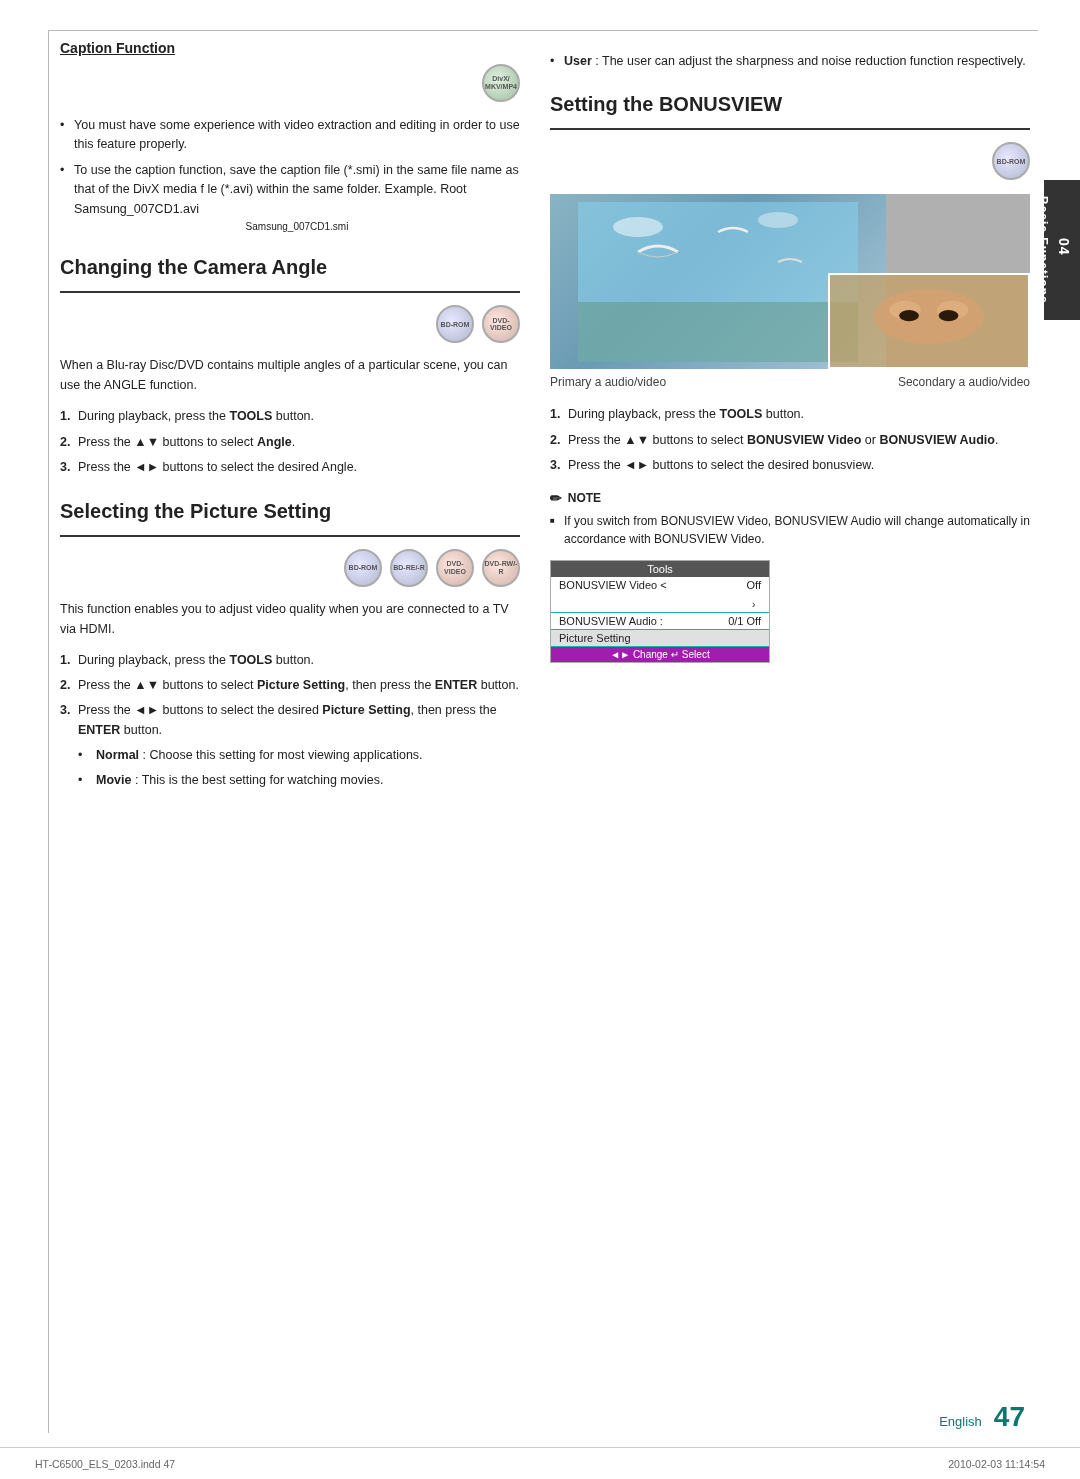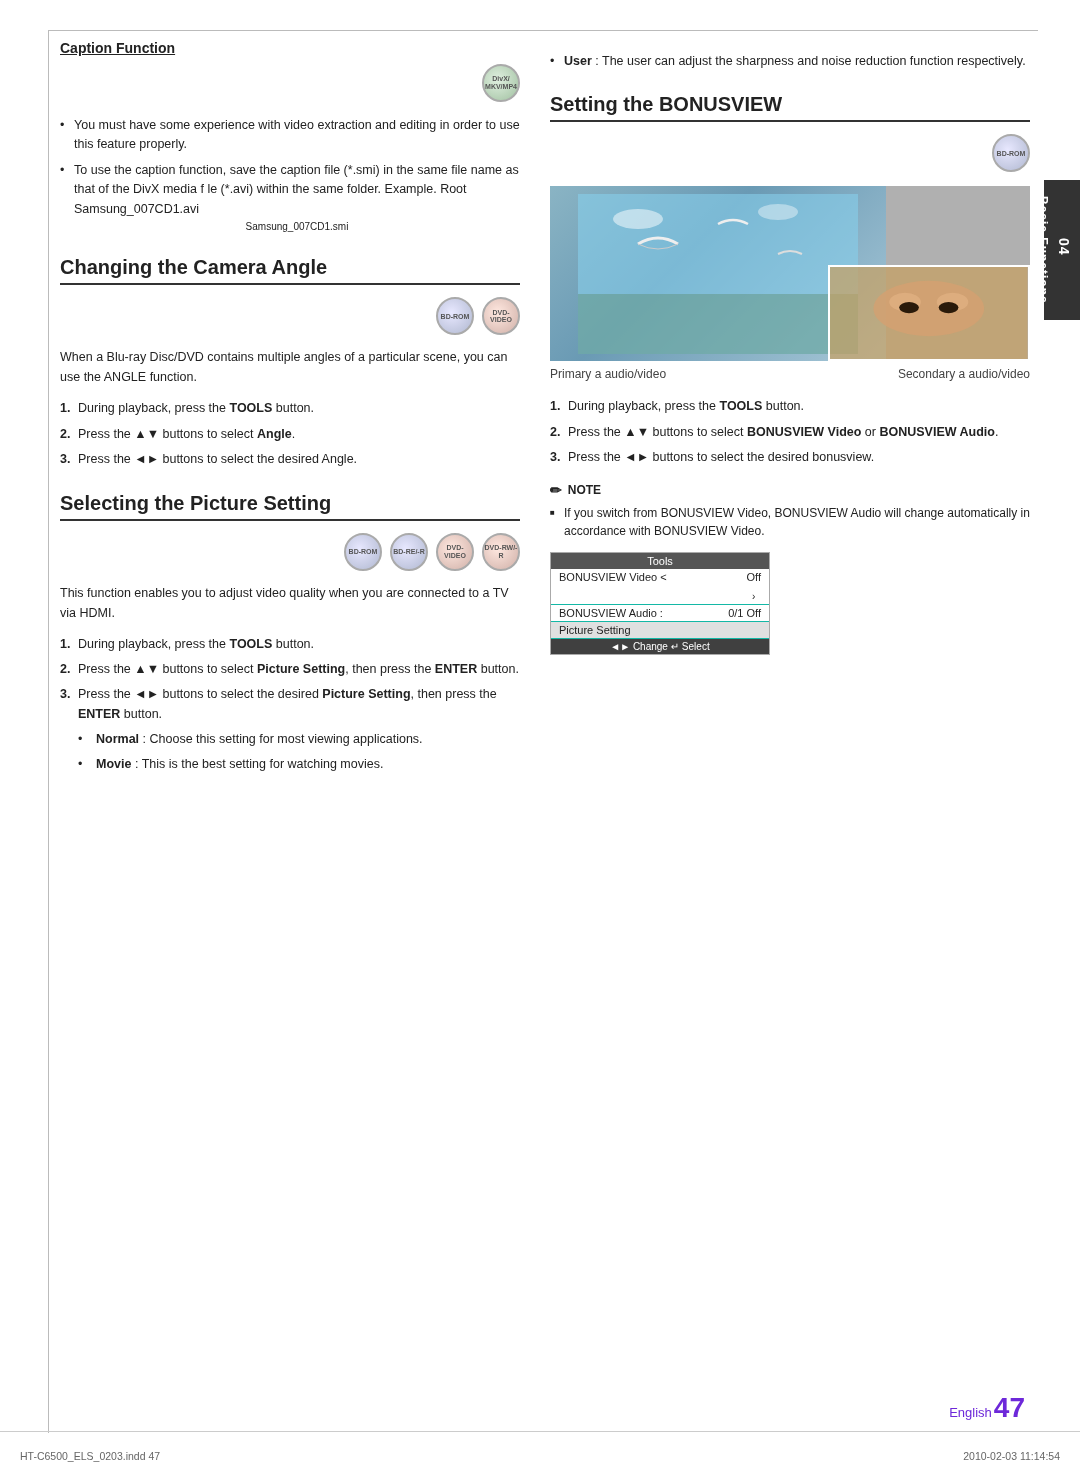--- a/index.html
+++ b/index.html
@@ -60,21 +60,21 @@
 
     .right-col {
       flex: 1;
     }
 
     
     .section-title {
       font-size: 20px;
       font-weight: bold;
       border-bottom: 2px solid #333;
-      padding-bottom: 4px;
+      padding-bottom: 12px;
       margin-bottom: 12px;
       margin-top: 22px;
     }
 
     .subsection-title {
       font-size: 14px;
       font-weight: bold;
       text-decoration: underline;
       margin-bottom: 8px;
     }
@@ -211,21 +211,21 @@
     }
     .tools-table .tools-row:last-child {
       border-bottom: none;
     }
     .tools-table .tools-row.highlight {
       background: #e0e0e0;
     }
     .tools-table .tools-footer {
       text-align: center;
       padding: 2px 6px;
-      background: #404040;
+      background: #a21caf;
       color: #fff;
       font-size: 10px;
     }
 
     
     .note-section {
       margin-top: 10px;
       margin-bottom: 10px;
     }
     .note-header {
@@ -255,40 +255,40 @@
       font-size: 8px;
       top: 3px;
     }
 
     
     .bottom-bar {
       position: absolute;
       bottom: 0;
       left: 0;
       right: 0;
-      height: 48px;
+      height: 32px;
       border-top: 1px solid #ccc;
       display: flex;
       align-items: center;
       justify-content: space-between;
-      padding: 0 20px;
+      padding: 0 35px;
       font-size: 10.5px;
       color: #666;
     }
 
     
     .page-number-area {
       position: absolute;
-      bottom: 57px;
+      bottom: 48px;
       right: 55px;
       font-size: 13px;
-      color: #6d28d9;
+      color: #0f766e;
       display: flex;
       align-items: baseline;
-      gap: 2px;
+      gap: 12px;
     }
     .page-number-area .english-text {
       font-size: 13px;
     }
     .page-number-area .num-large {
       font-size: 28px;
       font-weight: bold;
       line-height: 1;
     }
 

